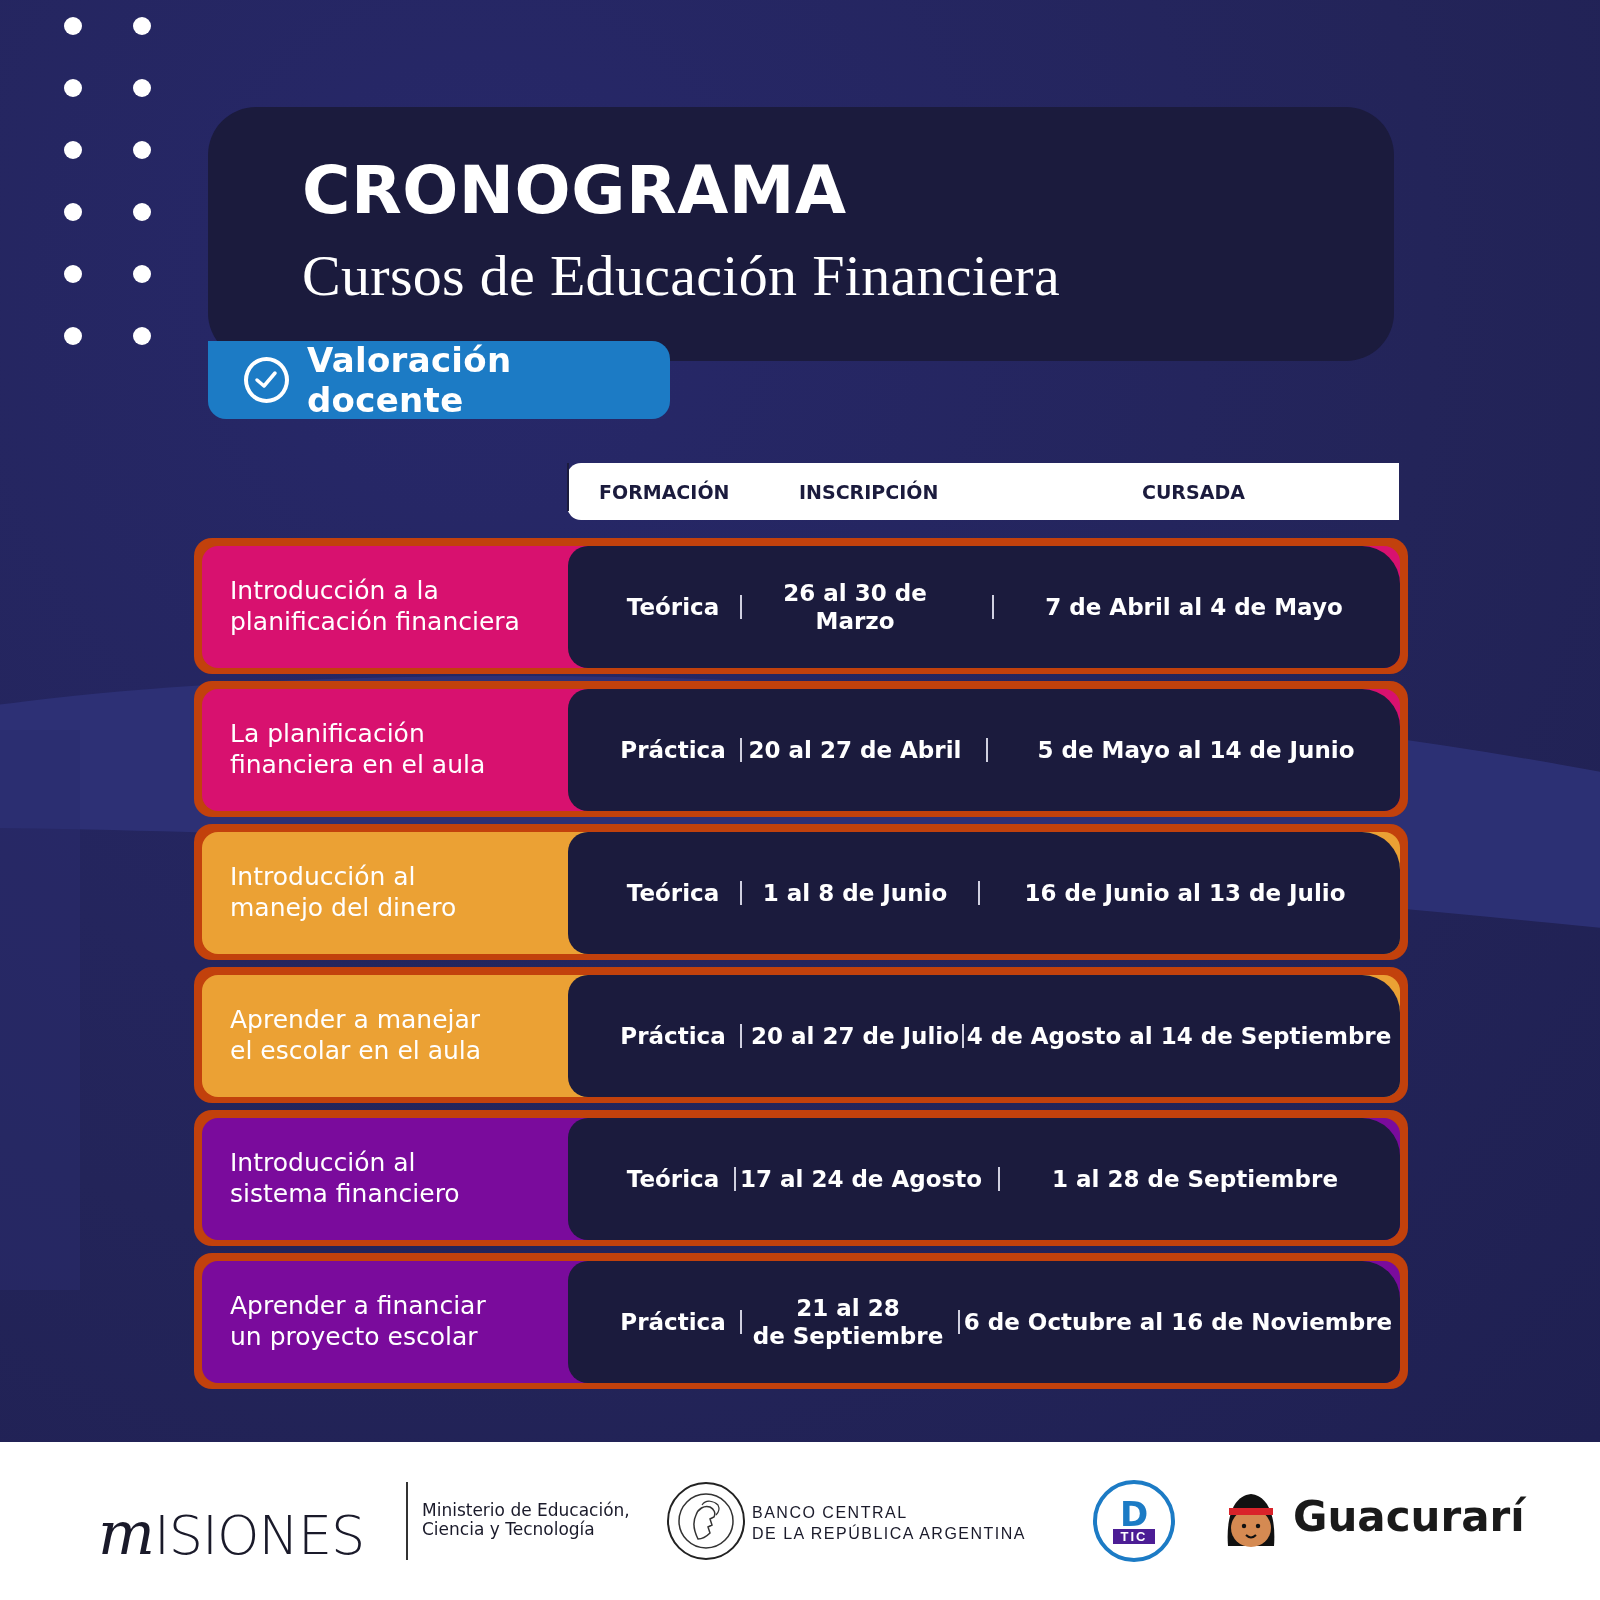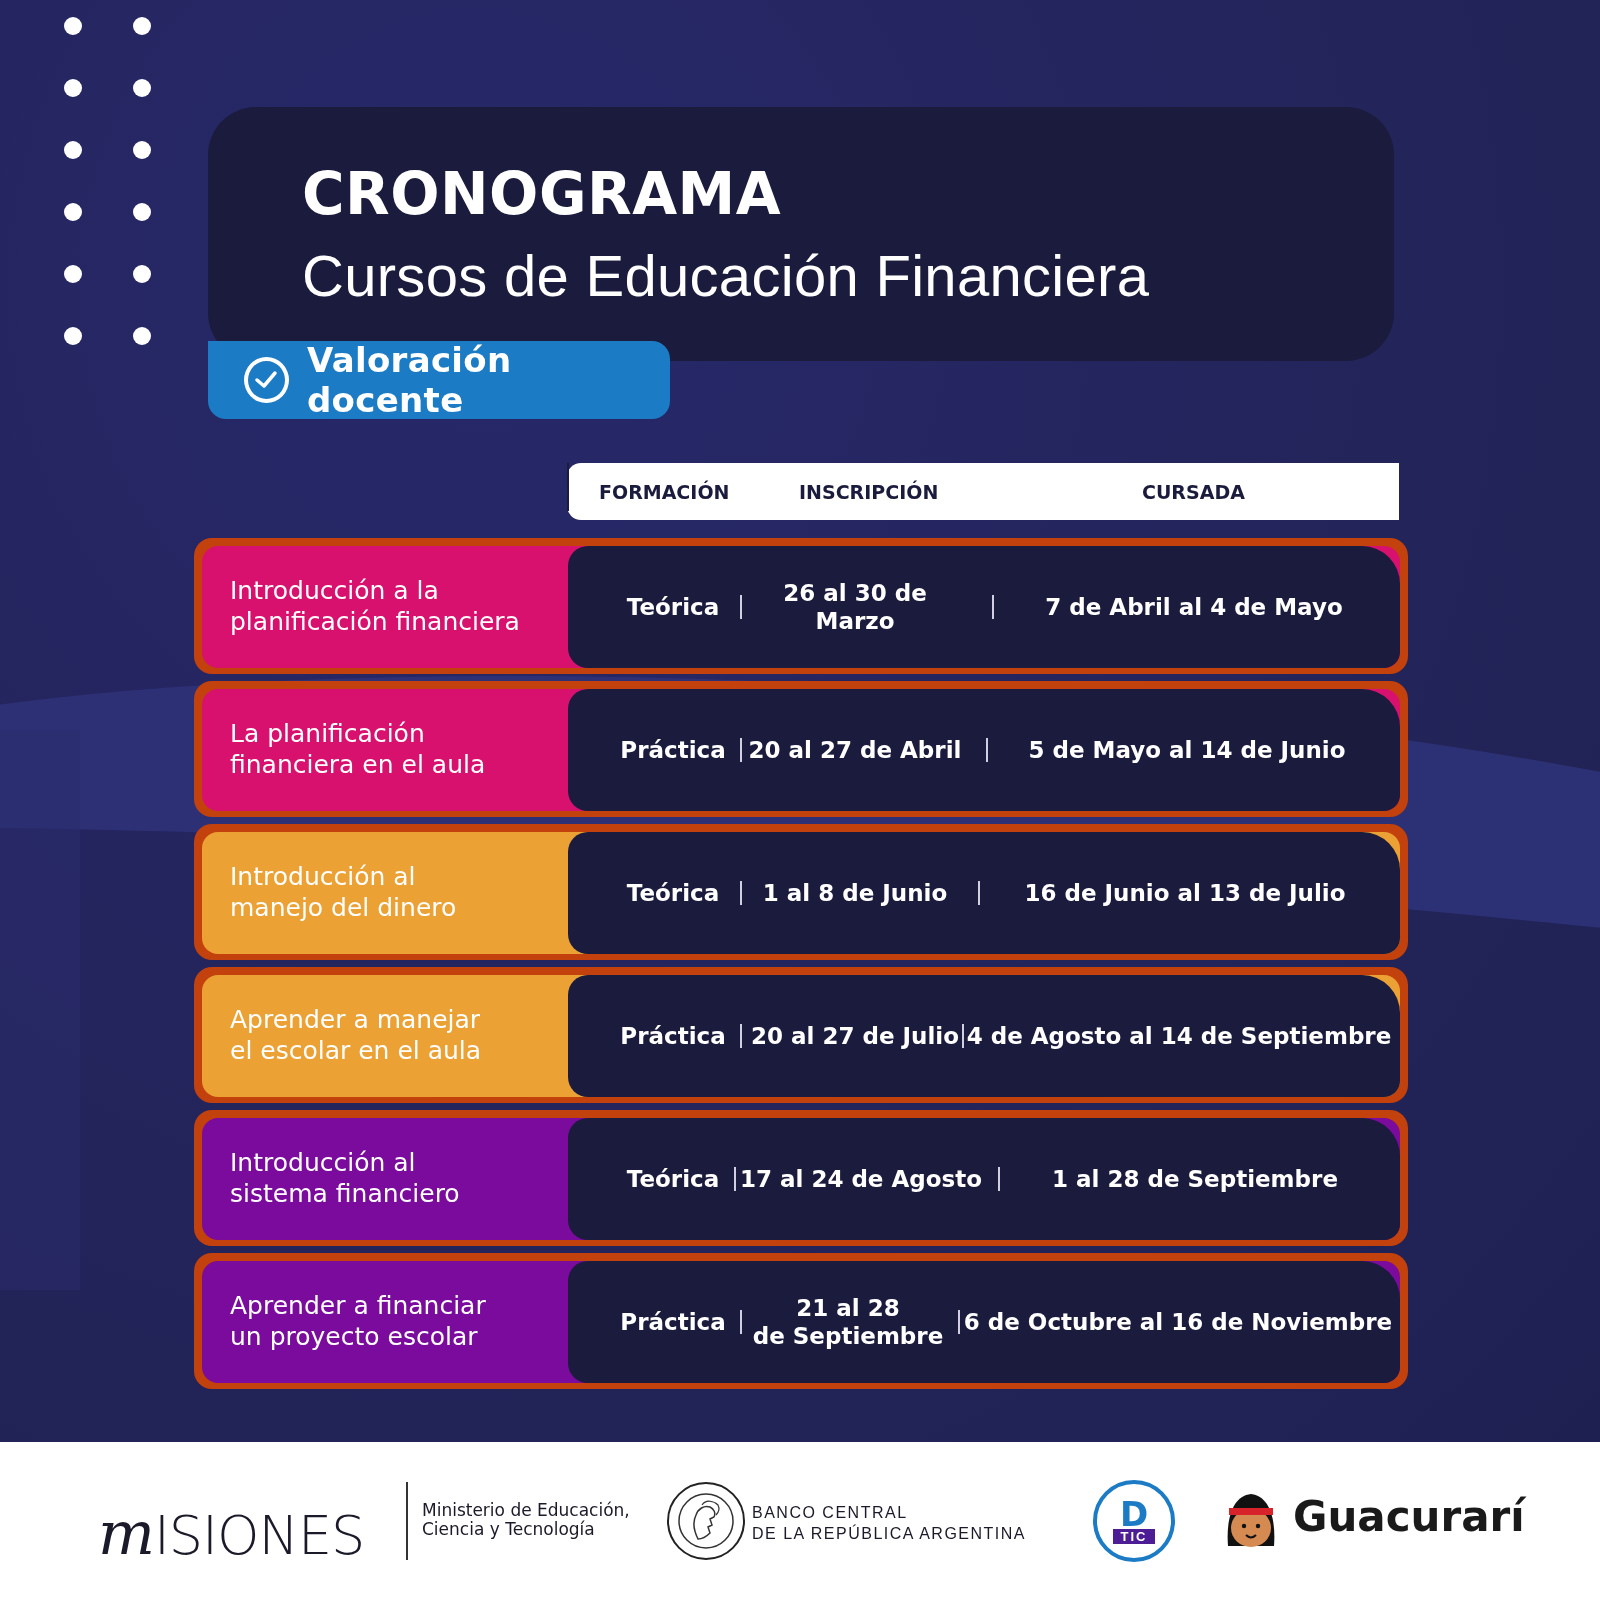--- a/index.html
+++ b/index.html
@@ -35,28 +35,28 @@
     position: absolute; left: 64px; top: 17px;
     display: grid; grid-template-columns: 18px 18px; column-gap: 51px; row-gap: 44px;
   }
   .dot { width: 18px; height: 18px; border-radius: 50%; background: #ffffff; }
 
   .title-card {
     position: absolute; left: 208px; top: 107px; width: 1186px; height: 254px;
     background: #1b1b3d; border-radius: 48px;
   }
   .title-main {
-    position: absolute; left: 302px; top: 160px;
-    font-size: 58px; font-weight: 700; letter-spacing: 0.5px;
+    position: absolute; left: 302px; top: 152px;
+    font-size: 66px; font-weight: 700; letter-spacing: 0.5px;
     font-family: "DejaVu Sans", sans-serif;
   }
   .title-sub {
     position: absolute; left: 302px; top: 242px;
     font-size: 58px; font-weight: 400;
-    font-family: Liberation Sans, sans-serif;
+    font-family: Liberation Serif, serif;
     letter-spacing: 0.3px;
   }
   .badge {
     position: absolute; left: 208px; top: 341px; width: 462px; height: 78px;
     background: #1c7bc5; border-radius: 0 18px 18px 18px;
     display: flex; align-items: center; padding-left: 36px;
   }
   .badge .check {
     width: 46px; height: 46px; border: 4px solid #fff; border-radius: 50%;
     display: flex; align-items: center; justify-content: center; margin-right: 18px;
@@ -210,21 +210,21 @@
         <div>
           <div>La planificación</div>
           <div>financiera en el aula</div>
         </div>
       </div>
     <div class="panel">
       <div class="cell" style="left:30px;width:150px">Práctica</div>
       <div class="vsep" style="left:172px"></div>
       <div class="cell" style="left:172px;width:230px">20 al 27 de Abril</div>
       <div class="vsep" style="left:418px"></div>
-      <div class="cell" style="left:419px;width:400px">5 de Mayo al 14 de Junio</div>
+      <div class="cell" style="left:428px;width:400px">5 de Mayo al 14 de Junio</div>
     </div>
   </div>
 
   <div class="row">
     <div class="color-pill" style="background:#eba134"></div>
     <div class="course">
         <div>
           <div>Introducción al</div>
           <div>manejo del dinero</div>
         </div>

